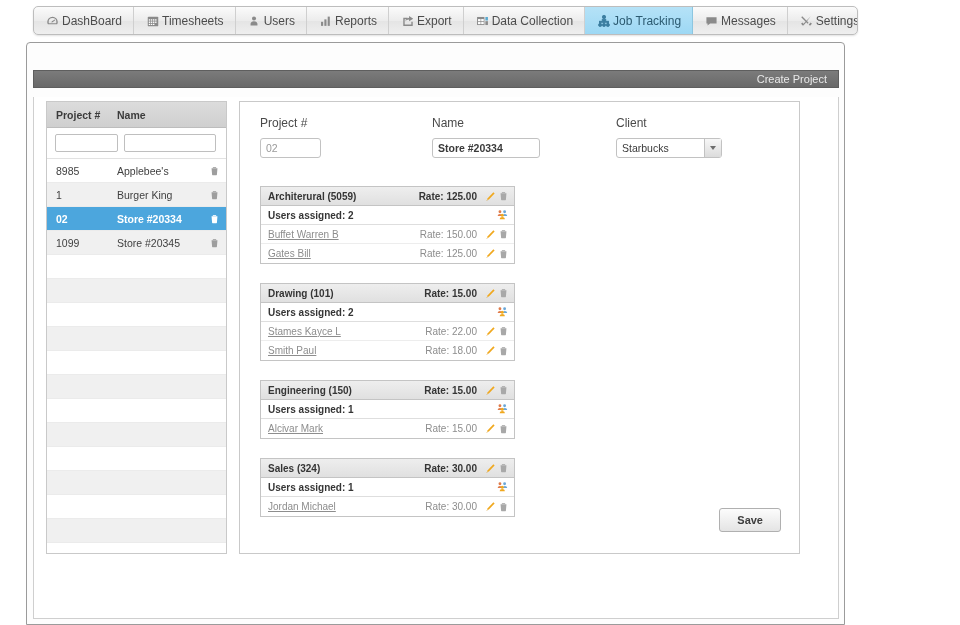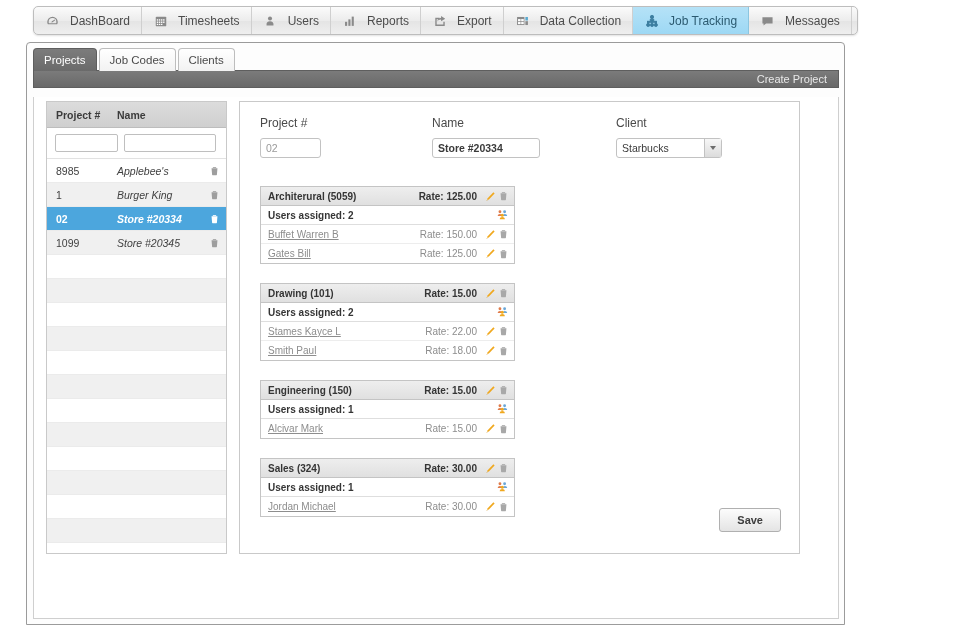--- a/index.html
+++ b/index.html
@@ -17,21 +17,21 @@
     position: absolute; left: 33px; top: 6px;
     width: 825px; height: 29px;
     background: linear-gradient(to bottom, #fbfbfb 0%, #ececec 50%, #e4e4e4 51%, #efefef 100%);
     border: 1px solid #bdbdbd;
     border-radius: 5px;
     display: flex; align-items: stretch;
     box-shadow: 0 1px 2px rgba(0,0,0,.12);
     overflow: hidden;
   }
   .nav-item {
-    display: flex; align-items: center; gap: 10px;
+    display: flex; align-items: center; gap: 2px;
     padding: 0 11px;
     border-right: 1px solid #cfcfcf;
     font-size: 12px; color: #4c4c4c;
     white-space: nowrap;
     cursor: pointer;
   }
   .nav-item:first-child { border-left: none; }
   .nav-item.active {
     background: linear-gradient(to bottom, #b5e2f7 0%, #9dd8f4 100%);
     color: #2b5a70;
@@ -127,21 +127,21 @@
     display: flex; align-items: center; height: 24px;
     font-size: 10.5px; color: #3f3f3f;
     border-bottom: 1px solid #ebebeb;
     cursor: pointer;
   }
   .pl-row.alt { background: #f0f0f0; }
   .pl-row.sel {
     background: #4ca6dd; color: #ffffff; font-weight: bold;
   }
   .pl-row .c1 { width: 66px; padding-left: 9px; }
-  .pl-row .c2 { flex: 1; padding-left: 4px; font-style: italic; }
+  .pl-row .c2 { flex: 1; padding-left: 4px; }
   .pl-row .c3 { width: 24px; display: flex; align-items: center; justify-content: center; }
   .trash svg { fill: #9e9e9e; }
   .pl-row.sel .trash svg { fill: #ffffff; }
 
   
   .detail {
     position: absolute; left: 212px; top: 58px;
     width: 561px; height: 453px;
     background: #fff;
     border: 1px solid #c9c9c9;
@@ -340,25 +340,20 @@
           <path d="M1.8 11.2 4 13.4l1.4-1.4-2.2-2.2z"></path>
           <path d="M14.2 11.2 12 13.4l-1.4-1.4 2.2-2.2z"></path>
         </svg>
       </span>
       <span>Settings</span>
     </div>
   </div>
 
 <div class="page-panel">
 
-  <div class="subtabs">
-      <div class="subtab active">Projects</div>
-      <div class="subtab">Job Codes</div>
-      <div class="subtab">Clients</div>
-    </div>
 
   <div class="dark-strip">
     <span class="create-project">Create Project</span>
   </div>
 
   <div class="body-area"></div>
 
   <div class="proj-list">
     <div class="pl-head">
       <div class="c1">Project #</div>

